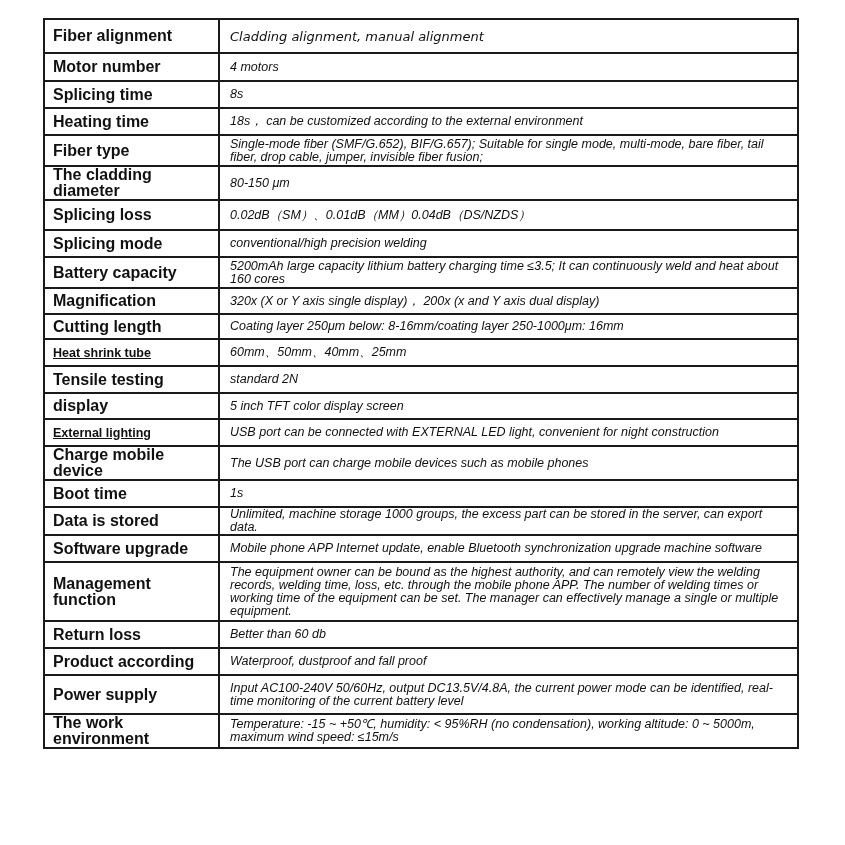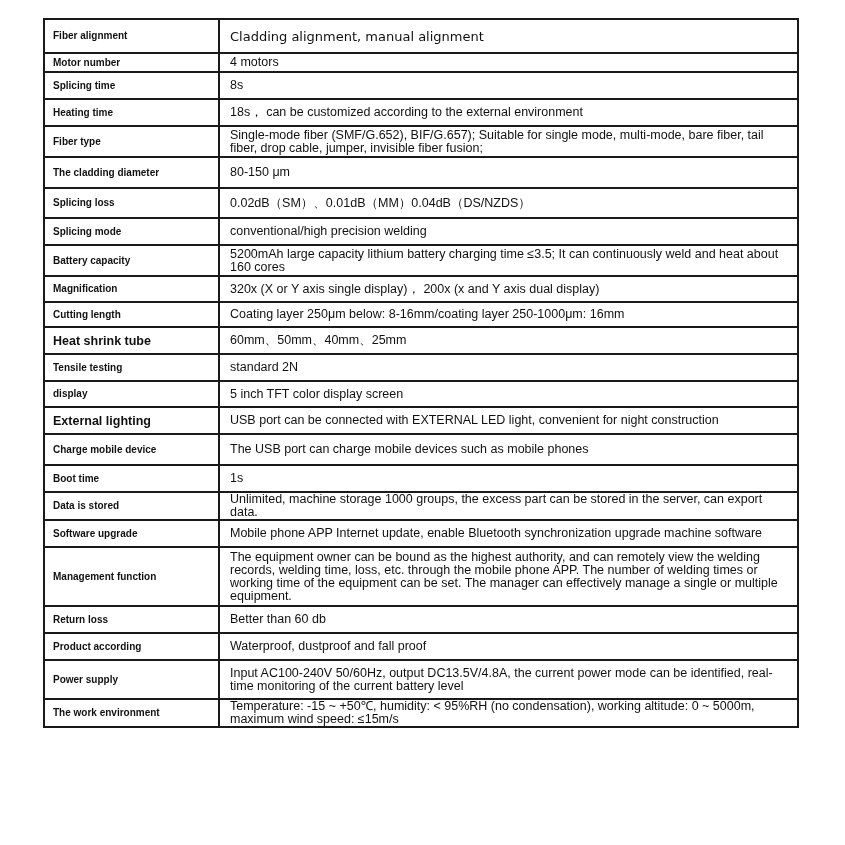--- a/index.html
+++ b/index.html
@@ -15,45 +15,46 @@
     }
     .spec-table td {
       border: 2px solid #1a1a1a;
       padding: 0 8px;
       vertical-align: middle;
       overflow: hidden;
     }
     .spec-table td.label {
       width: 157px;
       font-weight: bold;
-      font-size: 10px;
+      font-size: 16px;
       line-height: 16px;
     }
-    .spec-table td.label.small { font-size: 12.5px; }
+    .spec-table td.label.small { font-size: 12.5px; text-decoration: underline; }
     .spec-table td.value {
       font-size: 12.5px;
       line-height: 13px;
       padding-left: 10px;
       padding-right: 6px;
+      font-style: italic;
     }
     .spec-table td.value.round {
       font-family: "DejaVu Sans", sans-serif;
       font-size: 13px;
     }
   </style>
 </head>
 <body>
 
 <table class="spec-table">
   <tbody>
     <tr style="height:34px">
       <td class="label">Fiber alignment</td>
       <td class="value round">Cladding alignment, manual alignment</td>
     </tr>
-    <tr style="height:19px">
+    <tr style="height:28px">
       <td class="label">Motor number</td>
       <td class="value">4 motors</td>
     </tr>
     <tr style="height:27px">
       <td class="label">Splicing time</td>
       <td class="value">8s</td>
     </tr>
     <tr style="height:27px">
       <td class="label">Heating time</td>
       <td class="value">18s， can be customized according to the external environment</td>

